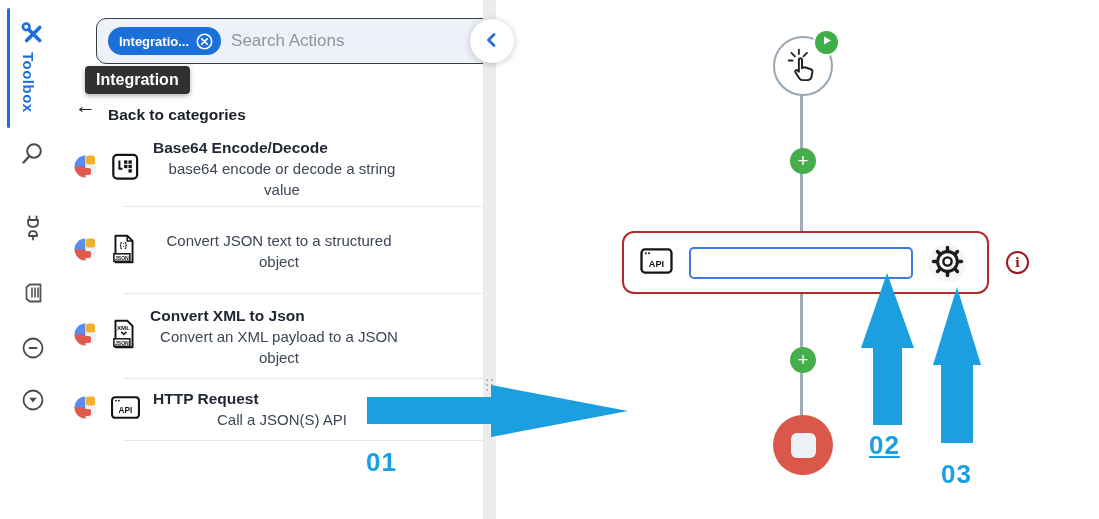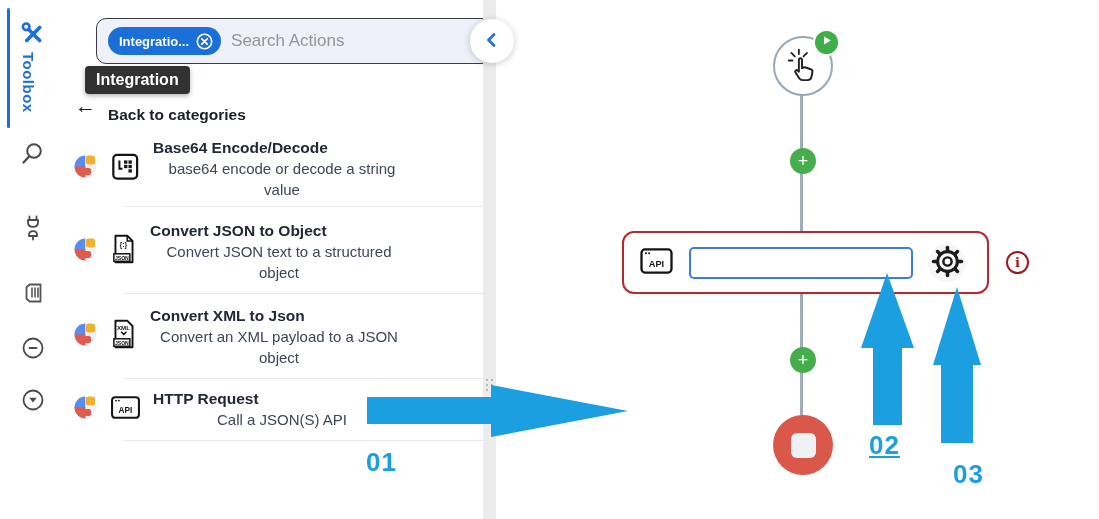--- a/index.html
+++ b/index.html
@@ -198,21 +198,20 @@
       <span>
         <svg width="28" height="32" viewBox="0 0 26 30">
           <path d="M5 2.5 h11 l5 5 v20 h-16 z" fill="#fff" stroke="#141414" stroke-width="1.8" stroke-linejoin="round"></path>
           <path d="M16 2.5 v5 h5" fill="none" stroke="#141414" stroke-width="1.4"></path>
           <text x="12.5" y="13" font-size="6.5" font-weight="bold" text-anchor="middle" fill="#141414">{:}</text>
           <rect x="3.5" y="19.5" width="15" height="7" fill="#fff" stroke="#141414" stroke-width="1.4"></rect>
           <text x="11" y="25" font-size="4.8" font-weight="bold" text-anchor="middle" fill="#141414">JSON</text>
         </svg>
       </span>
       <span class="action-text">
-        <span class="action-title" style="display:block">Convert JSON to Object</span>
         <span class="action-desc" style="display:block">Convert JSON text to a structured object</span>
       </span>
     </div>
     <div class="sep" style="top:293px"></div>
 
     <div class="action-row" style="top:297px; height:78px;">
       <span>
         <svg width="25" height="25" viewBox="0 0 25 25">
           <g clip-path="url(#pzclip)">
             <rect x="0" y="0" width="12.5" height="13" fill="#5b8def"></rect>
@@ -342,14 +341,14 @@
     <span class="sq"></span>
   </button>
 
   <svg class="overlay">
     <polygon points="367,397 491,397 491,385 628,411 491,437 491,424 367,424" fill="#1b9fe0"></polygon>
     <polygon points="887,273 914,348 902,348 902,425 873,425 873,348 861,348" fill="#1b9fe0"></polygon>
     <polygon points="957,287 981,365 973,365 973,443 941,443 941,365 933,365" fill="#1b9fe0"></polygon>
   </svg>
   <div class="ann-label" style="left:366px; top:447px;">01</div>
   <div class="ann-label" style="left:869px; top:430px;text-decoration:underline;">02</div>
-  <div class="ann-label" style="left:941px; top:459px;margin-left:12px;">03</div>
+  <div class="ann-label" style="left:941px; top:459px;">03</div>
 </div>
 
 </body></html>

